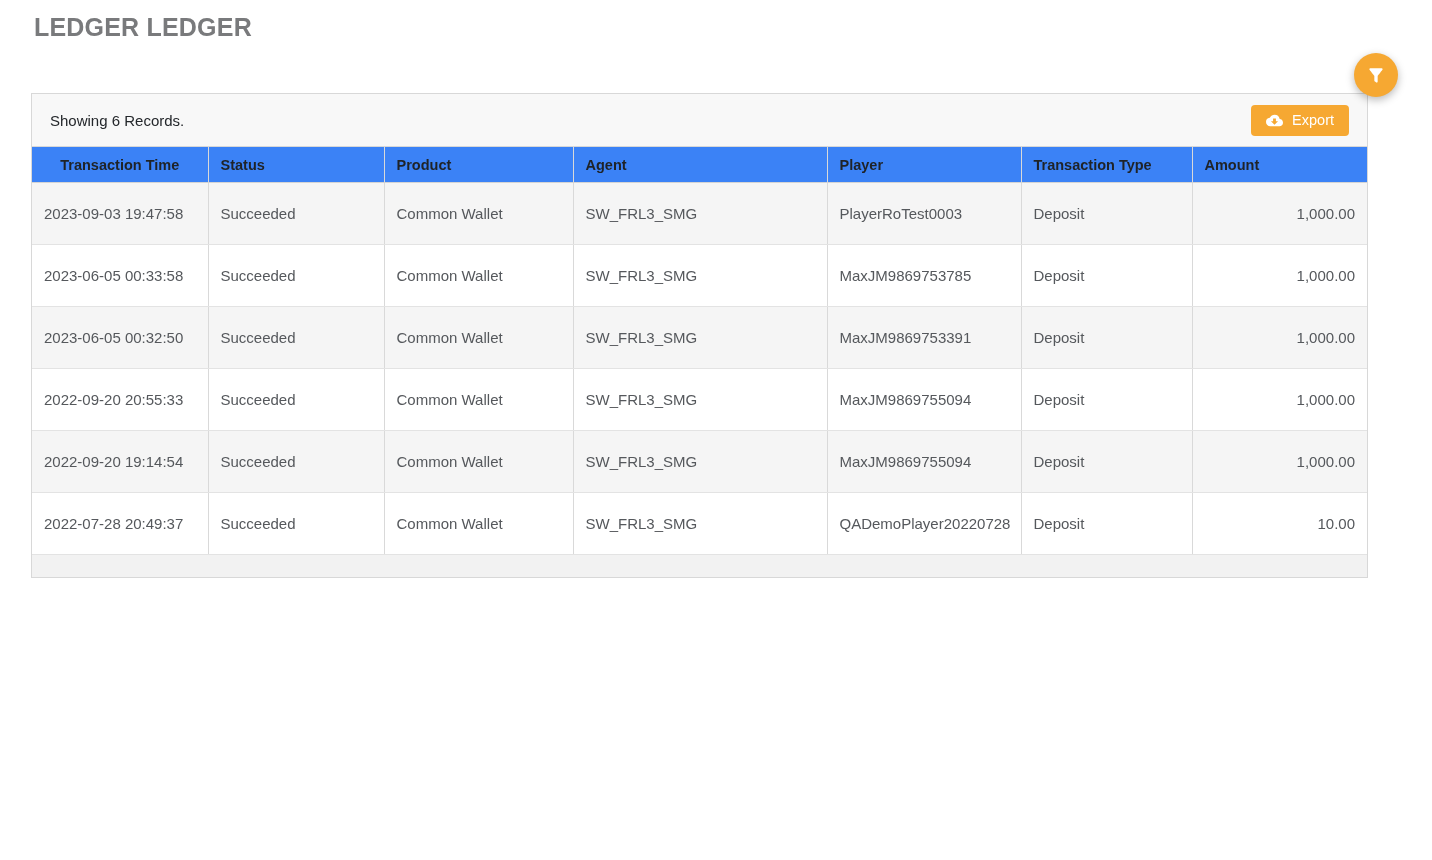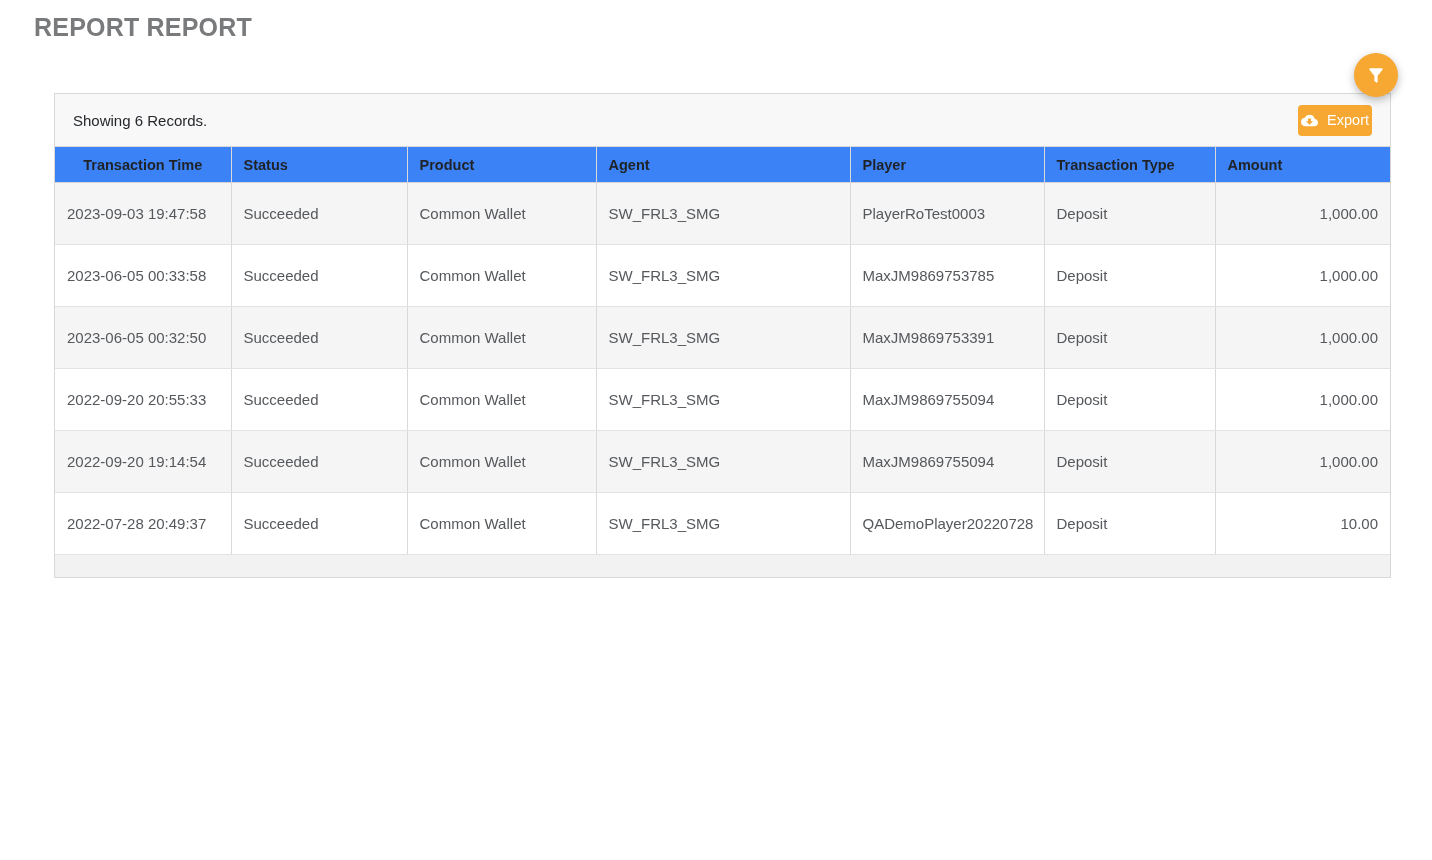--- a/index.html
+++ b/index.html
@@ -30,21 +30,21 @@
     align-items: center;
     justify-content: center;
     box-shadow: 0 3px 8px rgba(0,0,0,0.28);
     z-index: 5;
   }
   .fab svg { width: 20px; height: 20px; fill: #ffffff; }
 
   .card {
     position: absolute;
     top: 93px;
-    left: 54px;
+    left: 31px;
     width: 1337px;
     border: 1px solid #d8d8d8;
     background: #ffffff;
   }
 
   .card-header {
     height: 53px;
     background: #f8f8f8;
     border-bottom: 1px solid #d8d8d8;
     display: flex;
@@ -58,21 +58,21 @@
   }
   .export-btn {
     display: flex;
     align-items: center;
     gap: 9px;
     background: #f6a832;
     color: #ffffff;
     border: none;
     border-radius: 4px;
     height: 31px;
-    padding: 0 3px;
+    padding: 0 15px;
     font-size: 14.5px;
     font-family: "Liberation Sans", sans-serif;
     cursor: pointer;
   }
   .export-btn svg { width: 17px; height: 17px; fill: #ffffff; }
 
   table {
     width: 100%;
     border-collapse: collapse;
     table-layout: fixed;
@@ -115,21 +115,21 @@
   tbody td.num { text-align: right; margin-top: 16px; }
 
   .card-footer {
     height: 22px;
     background: #f2f2f2;
   }
 </style>
 </head>
 <body>
 
-<h1 class="page-title">REPORT REPORT</h1>
+<h1 class="page-title">LEDGER LEDGER</h1>
 
 <button class="fab" title="">
   <span style="display:flex;">
     <svg viewBox="0 0 24 24">
         <path d="M4.25 5.61C6.27 8.2 10 13 10 13v5.5c0 .5.3 1.05.78 1.37l1.7 1.13c.66.44 1.52-.03 1.52-.83V13s3.72-4.8 5.74-7.39c.51-.66.04-1.61-.79-1.61H5.04c-.83 0-1.3.95-.79 1.61z"></path>
       </svg>
   </span>
 </button>
 
 <div class="card">

